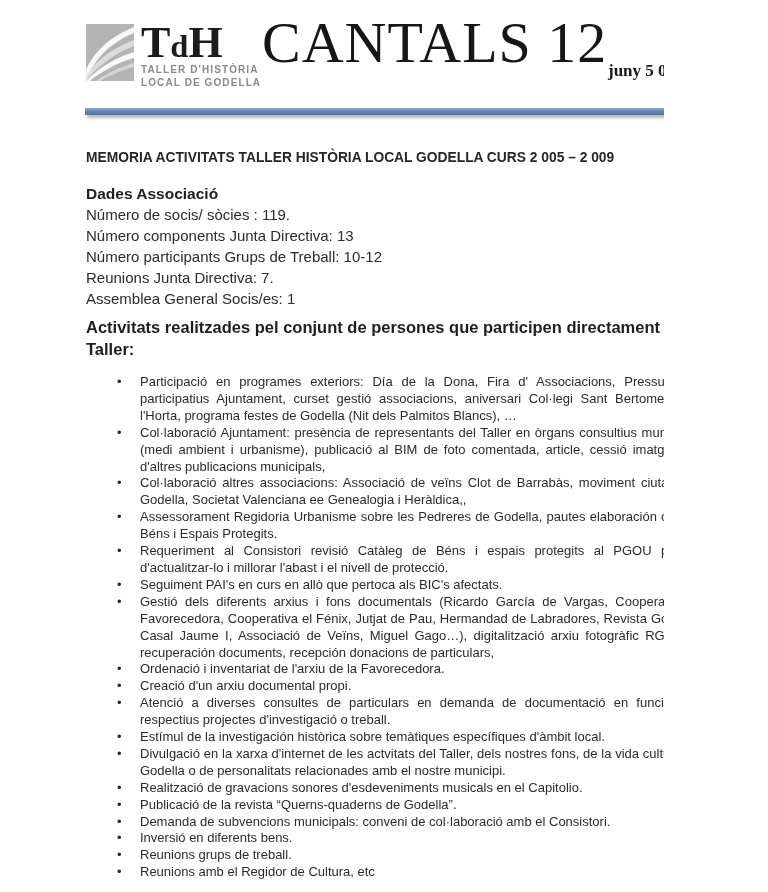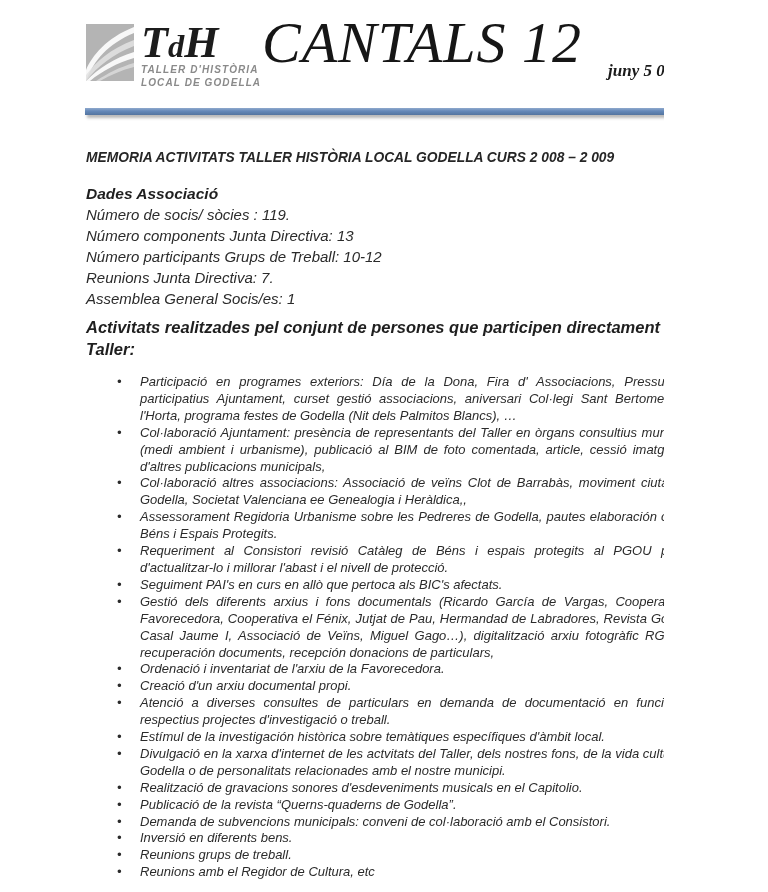--- a/index.html
+++ b/index.html
@@ -1,18 +1,18 @@
 <!DOCTYPE html>
 <html><head>
 <meta charset="utf-8">
 <style>
   html,body{margin:0;padding:0;background:#fff;}
   .page{
     position:relative;width:664px;height:892px;background:#ffffff;overflow:hidden;
-    font-family:"Liberation Sans",sans-serif;color:#2b2b2b;font-style:italic;
+    font-family:"Liberation Sans",sans-serif;color:#2b2b2b;
   }
   
   .logo{position:absolute;left:86px;top:24px;display:flex;align-items:flex-start;}
   .logo-mark{width:48px;height:57px;display:block;}
   .logo-text{margin-left:7px;padding-top:2px;}
   .logo-acronym{font-family:"Liberation Serif",serif;font-weight:bold;color:#1c1c1c;
     font-size:44px;line-height:0.78;letter-spacing:0;white-space:nowrap;}
   .logo-acronym .small-d{font-size:0.74em;}
   .logo-caption{margin-top:4px;font-size:10px;font-weight:bold;color:#8a8a8a;
     letter-spacing:1.1px;line-height:1.22;white-space:nowrap;}
@@ -56,21 +56,21 @@
         <div>TALLER D'HISTÒRIA</div>
         <div>LOCAL DE GODELLA</div>
       </div>
     </div>
   </div>
 
   <div class="title">CANTALS 12</div>
   <div class="issue-date">juny 5 009</div>
   <div class="rule"></div>
 
-  <div class="memoria-heading">MEMORIA ACTIVITATS TALLER HISTÒRIA LOCAL GODELLA CURS 2 008 – 2 009</div>
+  <div class="memoria-heading">MEMORIA ACTIVITATS TALLER HISTÒRIA LOCAL GODELLA CURS 2 005 – 2 009</div>
 
   <div class="dades">
     <div class="dades-heading">Dades Associació</div>
     <ul>
 
         <li>Número de socis/ sòcies : 119.</li>
 
         <li>Número components Junta Directiva: 13</li>
 
         <li>Número participants Grups de Treball: 10-12</li>

